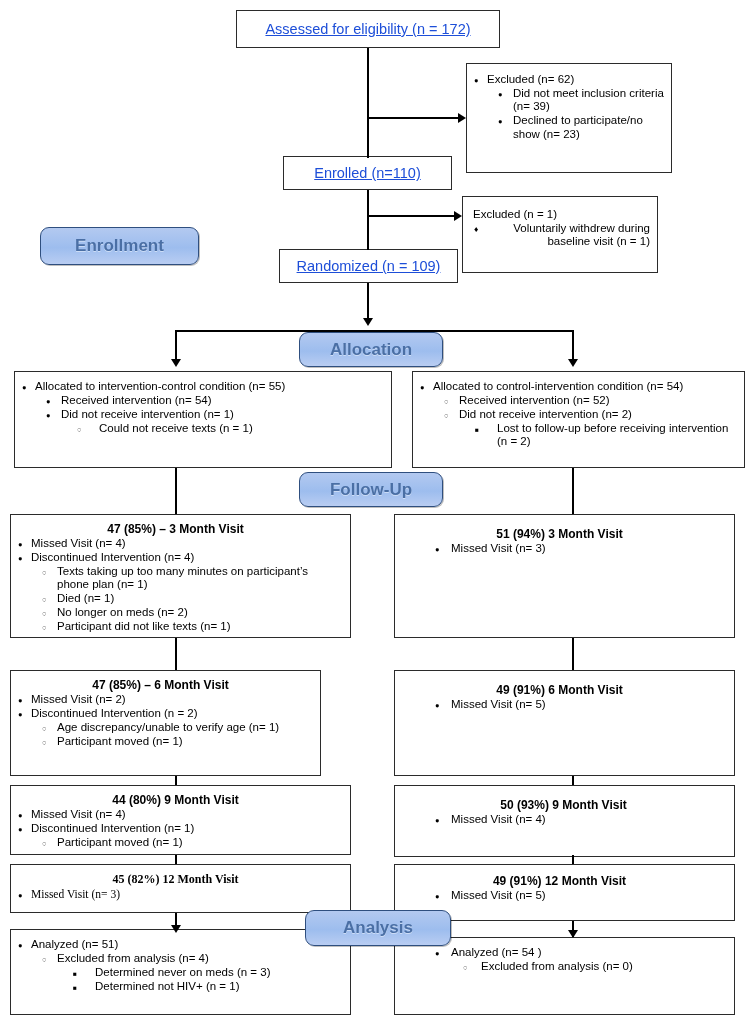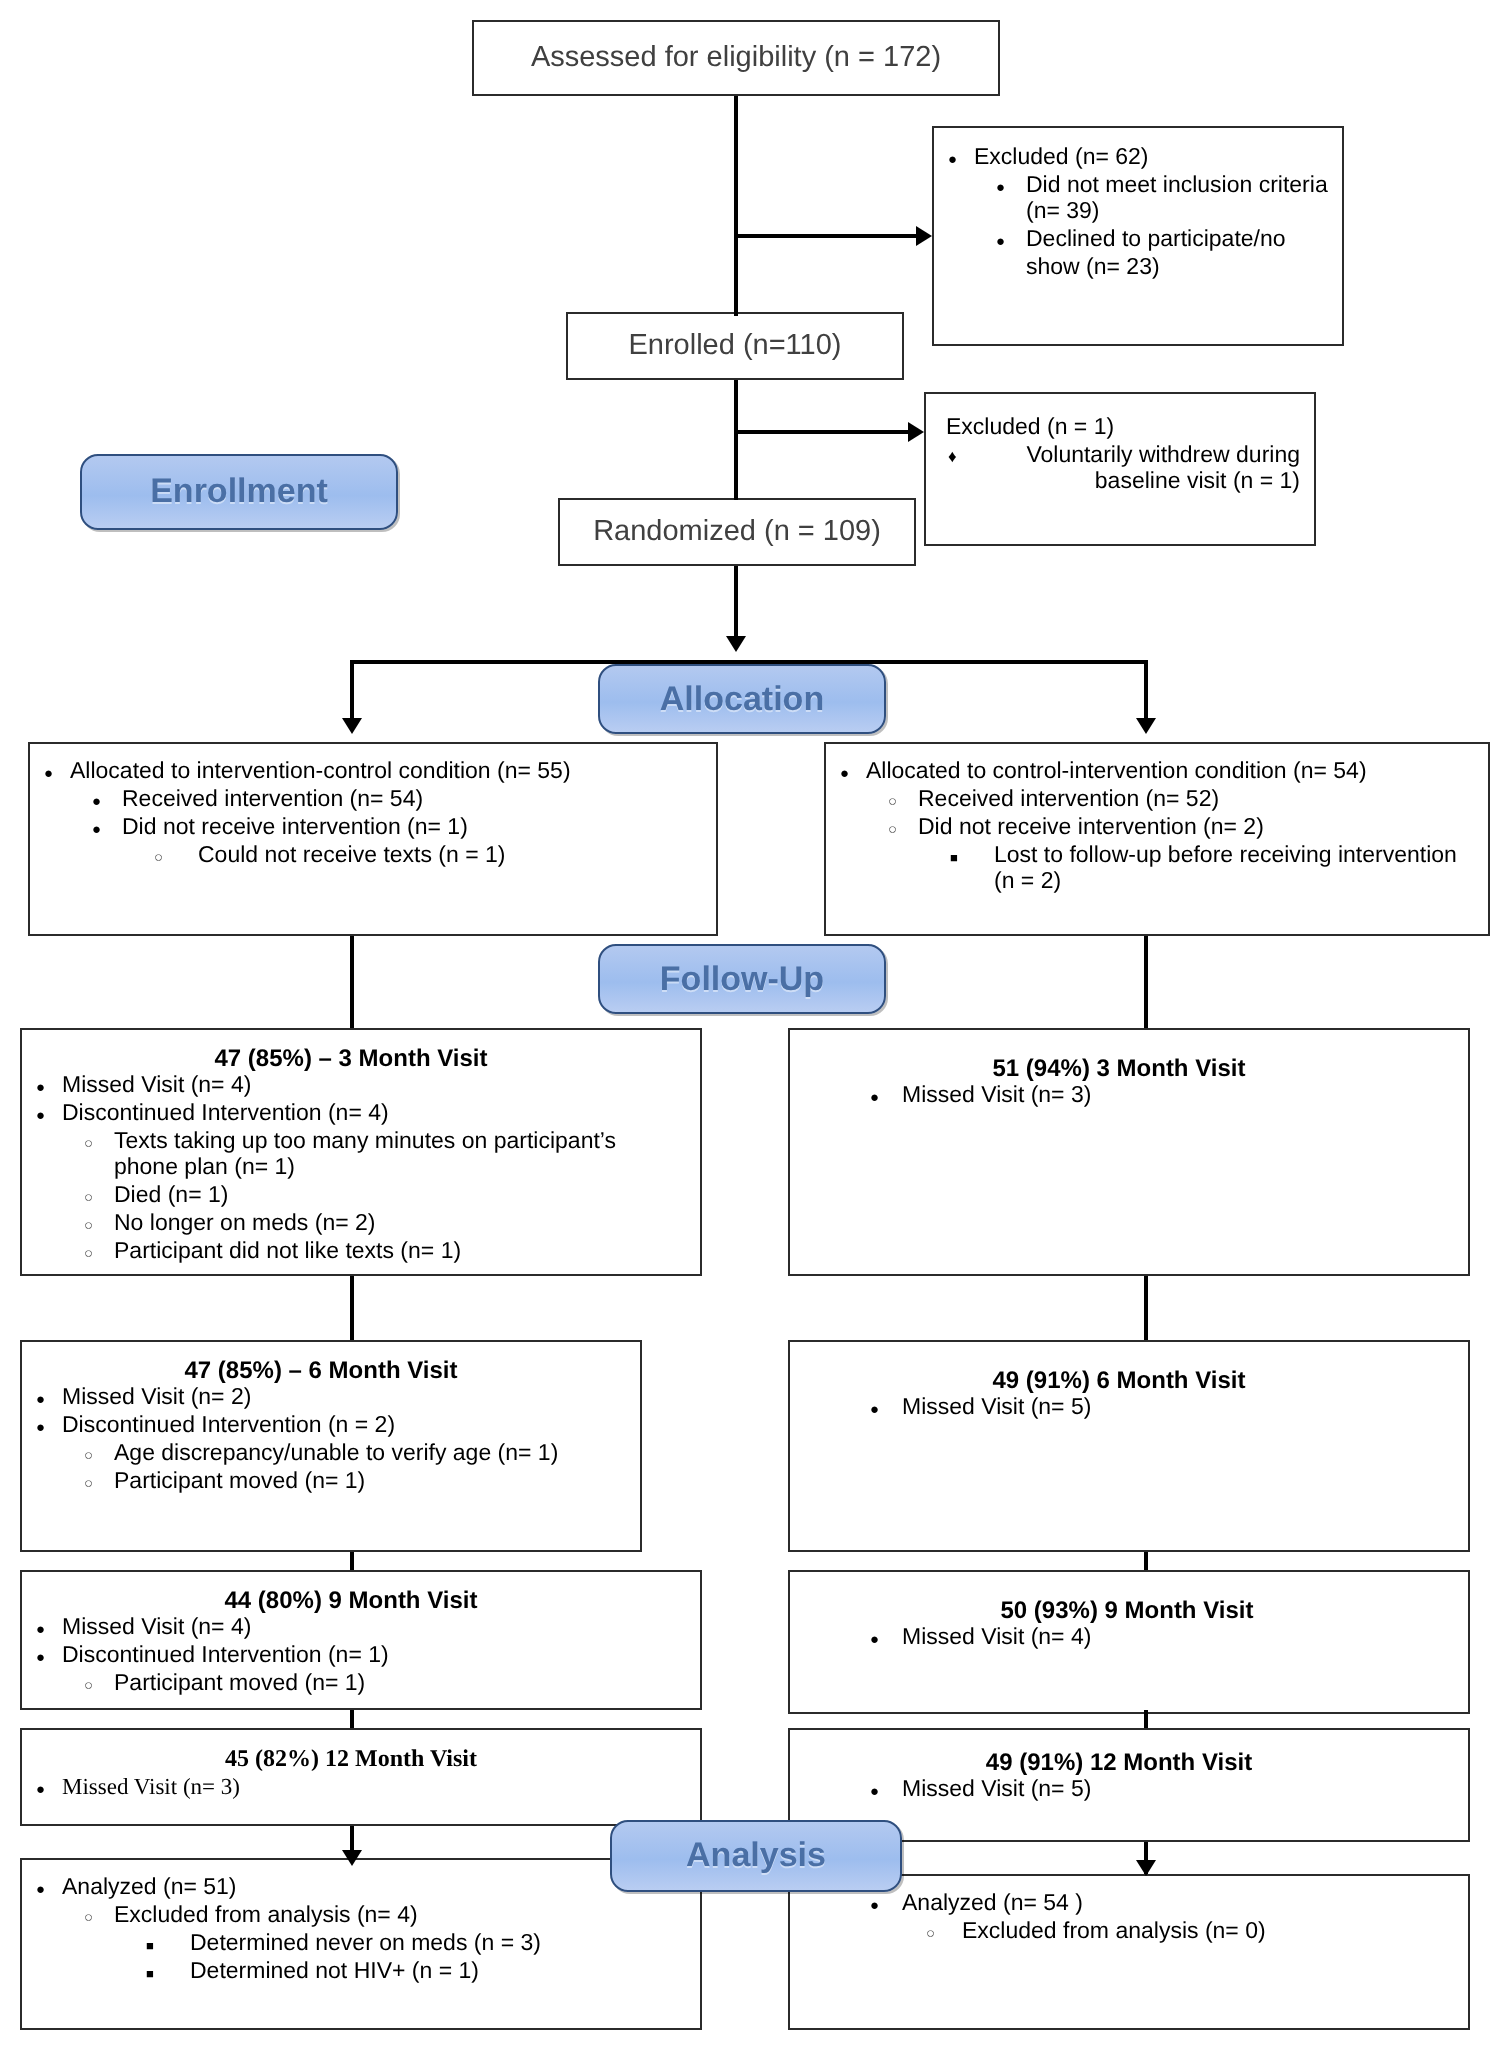--- a/index.html
+++ b/index.html
@@ -4,21 +4,21 @@
 <style>
   html,body{margin:0;padding:0;background:#fff;}
   body{width:747px;height:1025px;position:relative;
        font-family:"Liberation Sans","DejaVu Sans",sans-serif;
        font-size:11.5px;color:#000;overflow:hidden;}
   .canvas{position:absolute;left:0;top:0;width:747px;height:1025px;}
 
   
   .box{position:absolute;border:1.4px solid #2b2b2b;background:#fff;box-sizing:border-box;}
   .box.center-text{display:flex;align-items:center;justify-content:center;}
-  .box .title{font-size:14.5px;color:#404040;white-space:nowrap;}
+  .box .title{font-size:14.5px;color:#1d4ed8;white-space:nowrap;text-decoration:underline;}
   .box .hdr{font-weight:bold;font-size:12px;text-align:center;display:block;margin:0 0 1px 0;}
 
   
   ul{list-style:none;margin:0;padding:0;}
   li{position:relative;line-height:13.4px;margin:0 0 0.5px 0;}
   .l1{padding-left:20px;}
   .l1>.bl{position:absolute;left:7px;top:0px;}
   .l2{padding-left:46px;}
   .l2>.bl{position:absolute;left:31px;top:0px;}
   .l3{padding-left:84px;}
@@ -115,21 +115,21 @@
   <div class="ln hl" style="left:175px;top:330px;width:398px;height:1.6px;"></div>
   <div class="ln vl" style="left:175px;top:330px;width:1.6px;height:32px;"></div>
   <div class="arw-d" style="left:170.5px;top:359px;"></div>
   <div class="ln vl" style="left:572px;top:330px;width:1.6px;height:32px;"></div>
   <div class="arw-d" style="left:567.5px;top:359px;"></div>
 
   <div class="stage" style="left:299px;top:332px;width:144px;height:35px;">
     <span>Allocation</span>
   </div>
 
-  <div class="box" style="left:14px;top:371px;width:345px;height:97px;padding:8px 8px 0 0;">
+  <div class="box" style="left:14px;top:371px;width:378px;height:97px;padding:8px 8px 0 0;">
     <ul>
       <li class="l1">
         <span class="bl disc"></span>
         <span>Allocated to intervention-control condition  (n= 55)</span>
       </li>
       <li class="l2">
         <span class="bl disc"></span>
         <span>Received intervention (n= 54)</span>
       </li>
       <li class="l2">

